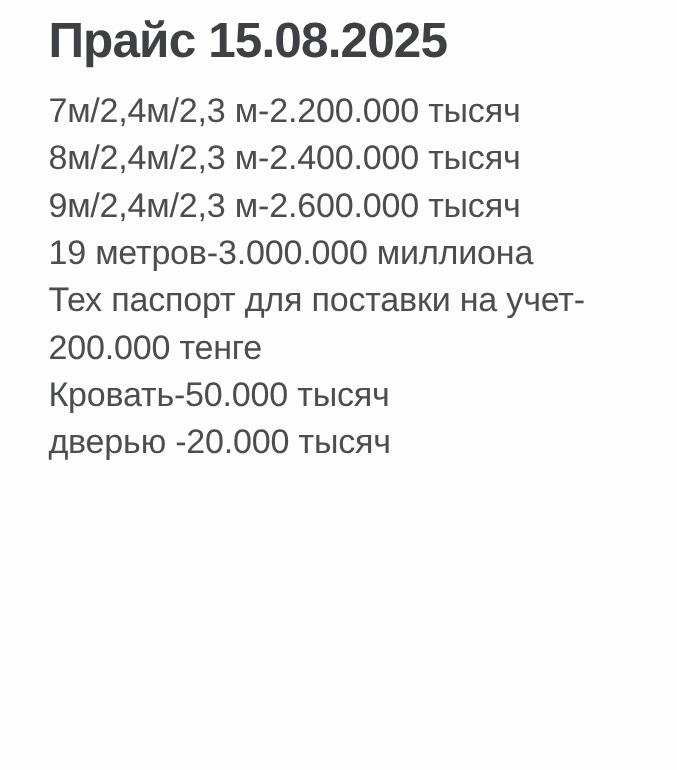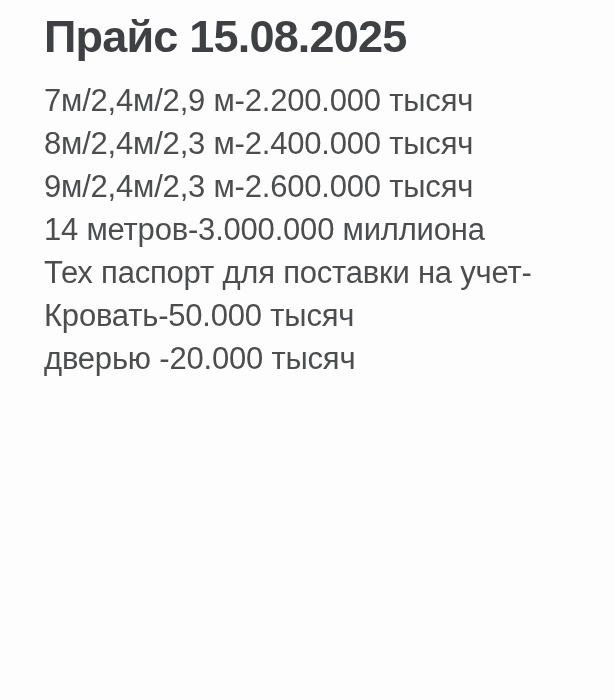--- a/index.html
+++ b/index.html
@@ -48,28 +48,29 @@
   }
 </style>
 </head>
 <body>
 
 <div class="page">
 
   <h1 class="title">Прайс 15.08.2025</h1>
 
   <div class="para">
-    <div class="line">7м/2,4м/2,9 м-2.200.000 тысяч</div>
+    <div class="line">7м/2,4м/2,3 м-2.200.000 тысяч</div>
     <div class="line">8м/2,4м/2,3 м-2.400.000 тысяч</div>
     <div class="line">9м/2,4м/2,3 м-2.600.000 тысяч</div>
-    <div class="line">14 метров-3.000.000 миллиона</div>
+    <div class="line">19 метров-3.000.000 миллиона</div>
   </div>
 
   <div class="para">
     <div class="line">Тех паспорт для поставки на учет-</div>
+    <div class="line">200.000 тенге</div>
   </div>
 
   <div class="para">
     <div class="line">Кровать-50.000 тысяч</div>
     <div class="line">дверью -20.000 тысяч</div>
   </div>
 
 </div>
 
 </body></html>

